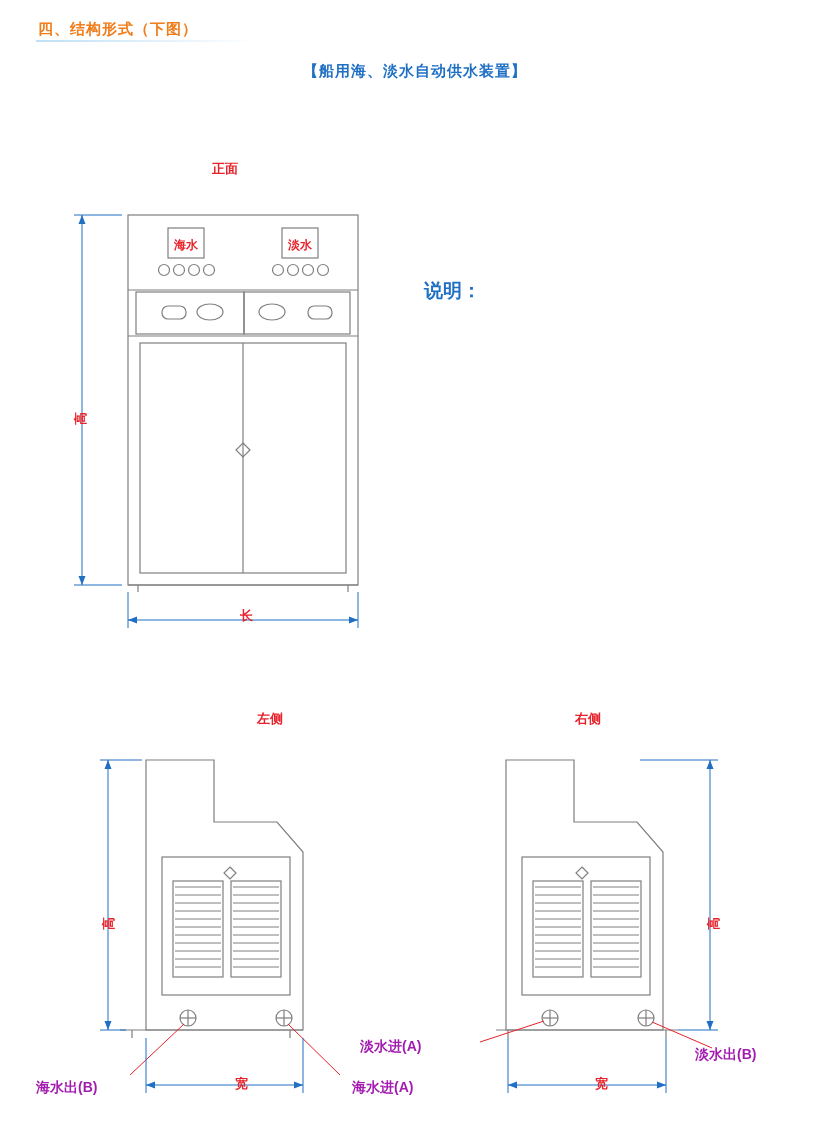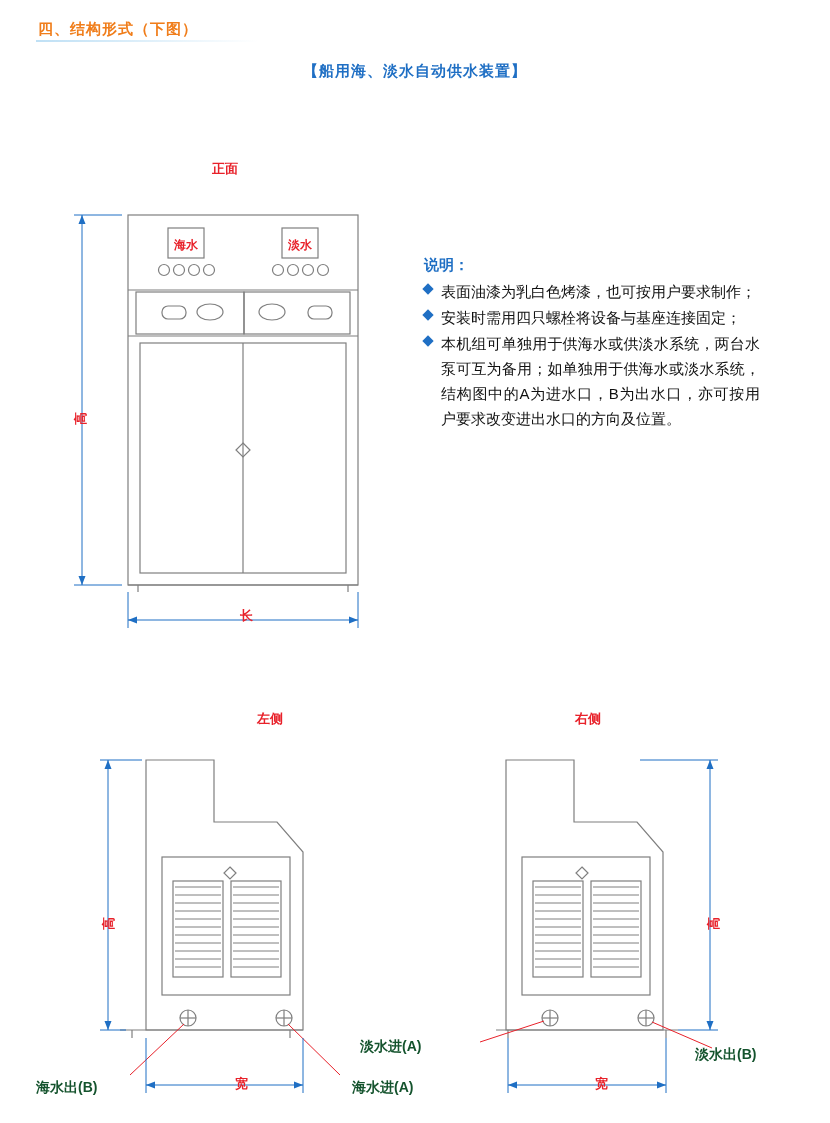--- a/index.html
+++ b/index.html
@@ -27,21 +27,21 @@
   .sub-title{
     position:absolute;left:0;top:62px;width:830px;text-align:center;
     font-size:15px;font-weight:bold;color:#1f6fc4;letter-spacing:1px;
   }
 
   
   .note{
     position:absolute;left:424px;top:256px;width:336px;
   }
   .note-head{
-    font-size:15px;font-weight:bold;color:#1f6fc4;margin-bottom:4px;
+    font-size:19px;font-weight:bold;color:#1f6fc4;margin-bottom:4px;margin-top:22px;
   }
   .note ul{list-style:none;margin:0;padding:0;}
   .note li{
     position:relative;
     font-size:15px;line-height:25px;color:#111;
     padding-left:17px;margin-bottom:1px;
     text-align:justify;
   }
   .note li .dia{
     position:absolute;left:0;top:6px;
@@ -54,21 +54,21 @@
   .cv{position:absolute;}
 
   .lbl{
     position:absolute;
     font-size:13px;font-weight:bold;color:#e8212a;
     font-family:"Liberation Sans","DejaVu Sans",sans-serif;
     white-space:nowrap;
   }
   .lbl-rot{transform:rotate(-90deg);transform-origin:left top;}
   .port-lbl{
-    position:absolute;font-size:14px;font-weight:bold;color:#14532d;white-space:nowrap;
+    position:absolute;font-size:14px;font-weight:bold;color:#a21caf;white-space:nowrap;
   }
 </style>
 </head>
 <body>
 
 <div class="page">
 
   <div class="sec-title">四、结构形式（下图）</div>
   <div class="sec-title-bar"></div>
   <div class="sub-title">【船用海、淡水自动供水装置】</div>
@@ -135,25 +135,20 @@
         <path d="M68 420 l9 -3.5 v7 z" fill="#1f6fc4" stroke="none"></path>
         <path d="M298 420 l-9 -3.5 v7 z" fill="#1f6fc4" stroke="none"></path>
       </g>
     </svg>
   </div>
   <div class="lbl lbl-rot" style="left:72px;top:425px;">高</div>
   <div class="lbl" style="left:240px;top:607px;">长</div>
 
   <div class="note">
     <div class="note-head">说明：</div>
-    <ul>
-      <li><span class="dia"></span><span>表面油漆为乳白色烤漆，也可按用户要求制作；</span></li>
-      <li><span class="dia"></span><span>安装时需用四只螺栓将设备与基座连接固定；</span></li>
-      <li><span class="dia"></span><span>本机组可单独用于供海水或供淡水系统，两台水泵可互为备用；如单独用于供海水或淡水系统，结构图中的A为进水口，B为出水口，亦可按用户要求改变进出水口的方向及位置。</span></li>
-    </ul>
   </div>
 
   <div class="lbl" style="left:212px;top:710px;margin-left:45px;">左侧</div>
 
   <div class="cv" style="left:90px;top:745px;">
     <svg width="290" height="370" viewBox="0 0 290 370">
       <g fill="none" stroke="#7f7f7f" stroke-width="1.2">
 
         <path d="M56 15 h68 v62 h63 l26 30 v178 h-157 z"></path>
 

